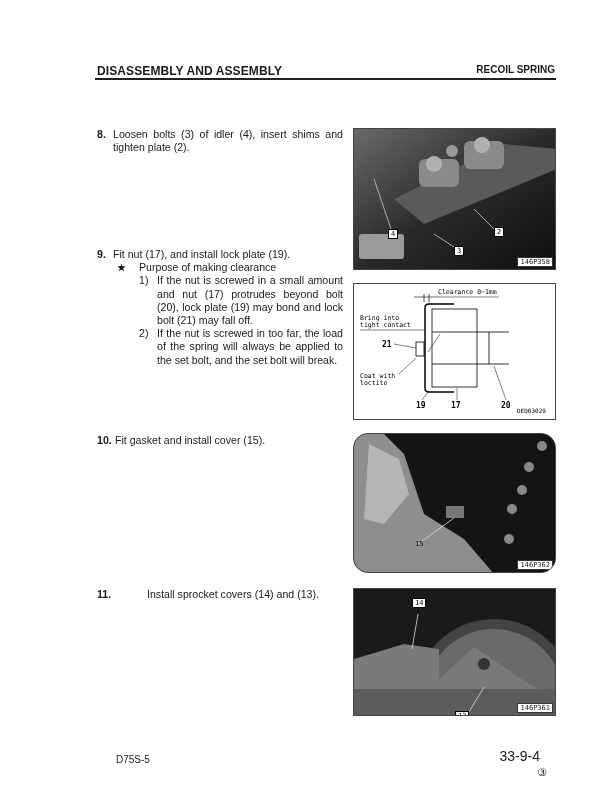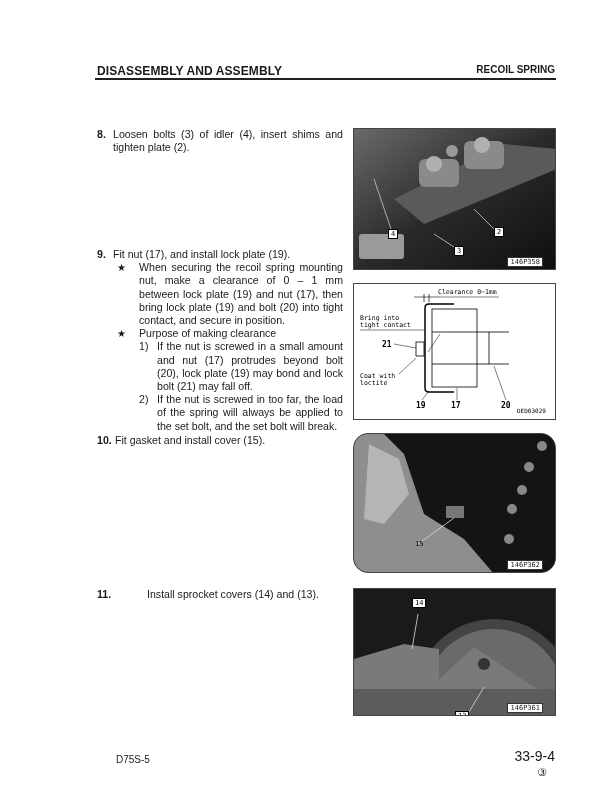--- a/index.html
+++ b/index.html
@@ -10,47 +10,46 @@
   .step { position:absolute; left:97px; font-size:10.6px; line-height:13.2px; }
   .step .num { font-weight:bold; display:inline-block; }
   .step .body { position:absolute; left:16px; top:0; width:230px; }
   .sub { position:relative; padding-left:26px; }
   .sub .star { position:absolute; left:4px; top:0; font-size:10px; }
   .subsub { position:relative; padding-left:18px; }
   .subsub .n { position:absolute; left:0; top:0; }
   .jus { text-align:justify; }
   .fig { position:absolute; left:353px; width:203px; border:1px solid #444; box-sizing:border-box; overflow:hidden; }
   .photo { background:#1c1c1c; }
-  .fig-id { position:absolute; right:12px; bottom:2px; background:#fff; border:1px solid #333; font-size:7px; padding:0 2px; font-family:"DejaVu Sans Mono", monospace; }
+  .fig-id { position:absolute; right:2px; bottom:2px; background:#fff; border:1px solid #333; font-size:7px; padding:0 2px; font-family:"DejaVu Sans Mono", monospace; }
   .label { position:absolute; background:#fff; border:1px solid #000; font-size:7px; padding:0 2px; font-family:"DejaVu Sans Mono", monospace; color:#000; }
   .diagram { background:#fff; }
   .diagram svg text { font-family:"DejaVu Sans Mono", monospace; }
   .footer-left { position:absolute; left:116px; top:754px; font-size:10px; }
-  .footer-right { position:absolute; right:59px; top:748px; font-size:14px;margin-left:38px; }
+  .footer-right { position:absolute; right:74px; top:748px; font-size:14px;margin-left:38px; }
   .footer-rev { position:absolute; right:67px; top:766px; font-size:11px; }
 </style>
 </head>
 <body>
 
 <div class="hdr-left">DISASSEMBLY AND ASSEMBLY</div>
 <div class="hdr-right">RECOIL SPRING</div>
 <div class="hdr-rule"></div>
 
 <div class="step" style="top:128px; width:250px;">
   <span class="num">8.</span>
   <div class="body jus">Loosen bolts (3) of idler (4), insert shims and tighten plate (2).</div>
 </div>
 
 <div class="step" style="top:248px; width:250px;">
   <span class="num">9.</span>
   <div class="body">
     <div>Fit nut (17), and install lock plate (19).</div>
     <div class="sub jus" style="margin-left:-16px; padding-left:42px;">
       <span class="star" style="left:20px;">★</span>
-      <span>When securing the recoil spring mounting nut, make a clearance of 0 – 1 mm between lock plate (19) and nut (17), then bring lock plate (19) and bolt (20) into tight contact, and secure in position.</span>
     </div>
     <div class="sub" style="margin-left:-16px; padding-left:42px;">
       <span class="star" style="left:20px;">★</span>
       <span>Purpose of making clearance</span>
       <div class="subsub jus">
         <span class="n">1)</span>
         <span>If the nut is screwed in a small amount and nut (17) protrudes beyond bolt (20), lock plate (19) may bond and lock bolt (21) may fall off.</span>
       </div>
       <div class="subsub jus">
         <span class="n">2)</span>

